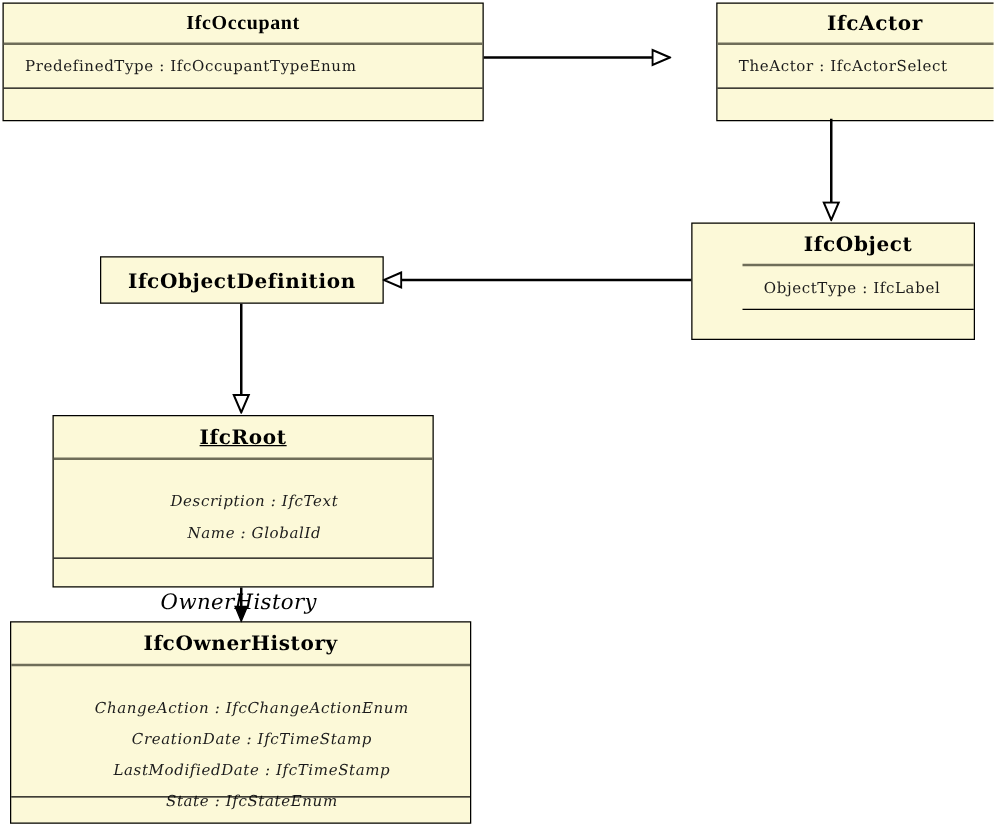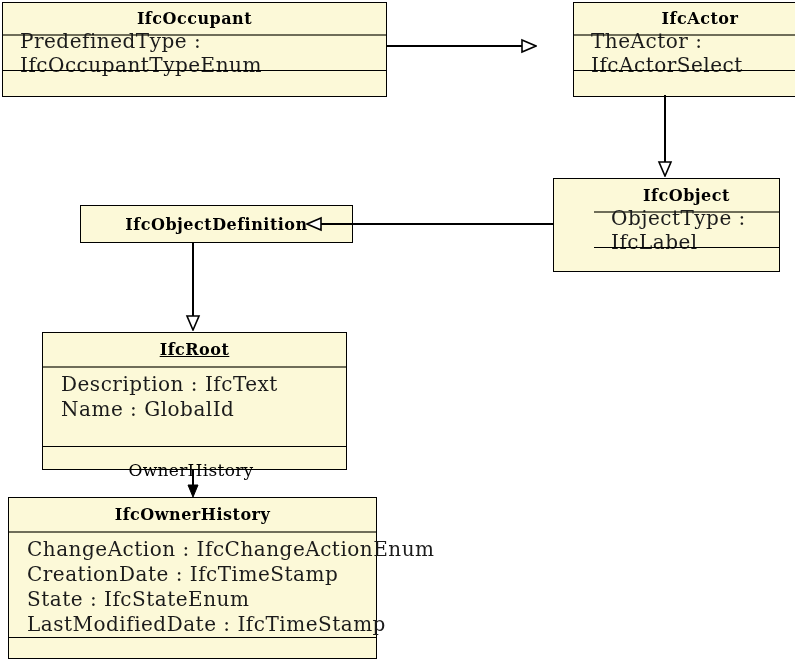--- a/index.html
+++ b/index.html
@@ -18,40 +18,40 @@
   .uml-class{
     position:absolute;box-sizing:border-box;background:var(--box-fill);
     border:1.5px solid var(--box-border);display:flex;flex-direction:column;
   }
   .uml-title{
     flex:0 0 auto;display:flex;align-items:center;justify-content:center;
     font-weight:bold;font-size:16px;letter-spacing:0.5px;color:#000;
   }
   .uml-attrs{
     flex:0 0 auto;box-sizing:border-box;border-top:2px solid var(--title-divider);
-    font-size:20px;letter-spacing:0.5px;
+    font-size:12px;letter-spacing:0.5px;text-align:center;
   }
   .uml-attrs.single{display:flex;align-items:center;padding-left:17px;}
-  .uml-attrs.multi{padding:4px 0 0 18px;}
+  .uml-attrs.multi{padding:21px 0 0 18px;font-style:italic;}
   .uml-attrs.multi .uml-attr{line-height:25px;white-space:nowrap;}
   .uml-empty{flex:1 1 auto;border-top:1.2px solid var(--box-border);}
   .edge-line{position:absolute;background:var(--box-border);}
   .edge-head{position:absolute;}
   .edge-label{
     position:absolute;transform:translateX(-50%);font-size:17px;color:#000;
     letter-spacing:0.3px;white-space:nowrap;
   }
 </style>
 </head>
 <body>
 
 <div class="canvas">
 
   <div class="uml-class" style="left:2px;top:2px;width:385px;height:95px;">
-    <div class="uml-title" style="height:31px;">IfcOccupant</div>
+    <div class="uml-title" style="height:31px;font-family:Liberation Serif, serif;">IfcOccupant</div>
     <div class="uml-attrs single" style="height:36px;">
       <span class="uml-attr">PredefinedType : IfcOccupantTypeEnum</span>
     </div>
     <div class="uml-empty"></div>
   </div>
 
   <div class="uml-class" style="left:537px;top:2px;width:254px;height:95px;margin-left:36px;">
     <div class="uml-title" style="height:31px;">IfcActor</div>
     <div class="uml-attrs single" style="height:36px;">
       <span class="uml-attr">TheActor : IfcActorSelect</span>
@@ -60,40 +60,40 @@
   </div>
 
   <div class="uml-class" style="left:553px;top:178px;width:227px;height:94px;padding-left:40px;">
     <div class="uml-title" style="height:32px;">IfcObject</div>
     <div class="uml-attrs single" style="height:36px;">
       <span class="uml-attr">ObjectType : IfcLabel</span>
     </div>
     <div class="uml-empty"></div>
   </div>
 
-  <div class="uml-class" style="left:80px;top:205px;width:273px;height:38px;">
+  <div class="uml-class" style="left:80px;top:205px;width:227px;height:38px;">
     <div class="uml-title" style="height:100%;">IfcObjectDefinition</div>
   </div>
 
   <div class="uml-class" style="left:42px;top:332px;width:305px;height:138px;">
     <div class="uml-title" style="height:33px;text-decoration:underline;">IfcRoot</div>
     <div class="uml-attrs multi" style="height:80px;">
       <div class="uml-attr">Description : IfcText</div>
       <div class="uml-attr">Name : GlobalId</div>
     </div>
     <div class="uml-empty"></div>
   </div>
 
   <div class="uml-class" style="left:8px;top:497px;width:369px;height:162px;">
     <div class="uml-title" style="height:33px;">IfcOwnerHistory</div>
     <div class="uml-attrs multi" style="height:106px;">
       <div class="uml-attr">ChangeAction : IfcChangeActionEnum</div>
       <div class="uml-attr">CreationDate : IfcTimeStamp</div>
+      <div class="uml-attr">LastModifiedDate : IfcTimeStamp</div>
       <div class="uml-attr">State : IfcStateEnum</div>
-      <div class="uml-attr">LastModifiedDate : IfcTimeStamp</div>
     </div>
     <div class="uml-empty"></div>
   </div>
 
   <div>
     <div class="edge-line" style="left:387px;top:45px;width:137px;height:2px;"></div>
     <svg class="edge-head" style="left:521px;top:38px;" width="16" height="16">
       <polygon points="1,2 15,8 1,14" fill="#ffffff" stroke="#000000" stroke-width="1.6"></polygon>
     </svg>
   </div>
@@ -117,16 +117,16 @@
     <svg class="edge-head" style="left:185px;top:315px;" width="16" height="16">
       <polygon points="2,1 14,1 8,15" fill="#ffffff" stroke="#000000" stroke-width="1.6"></polygon>
     </svg>
   </div>
 
   <div>
     <div class="edge-line" style="left:192px;top:470px;width:2px;height:17px;"></div>
     <svg class="edge-head" style="left:186px;top:484px;" width="14" height="14">
       <polygon points="2,1 12,1 7,13" fill="#000000" stroke="#000000" stroke-width="1"></polygon>
     </svg>
-    <div class="edge-label" style="left:191px;top:460px;">OwnerHistory</div>
+    <div class="edge-label" style="left:191px;top:472px;font-style:italic;">OwnerHistory</div>
   </div>
 
 </div>
 
 </body></html>

